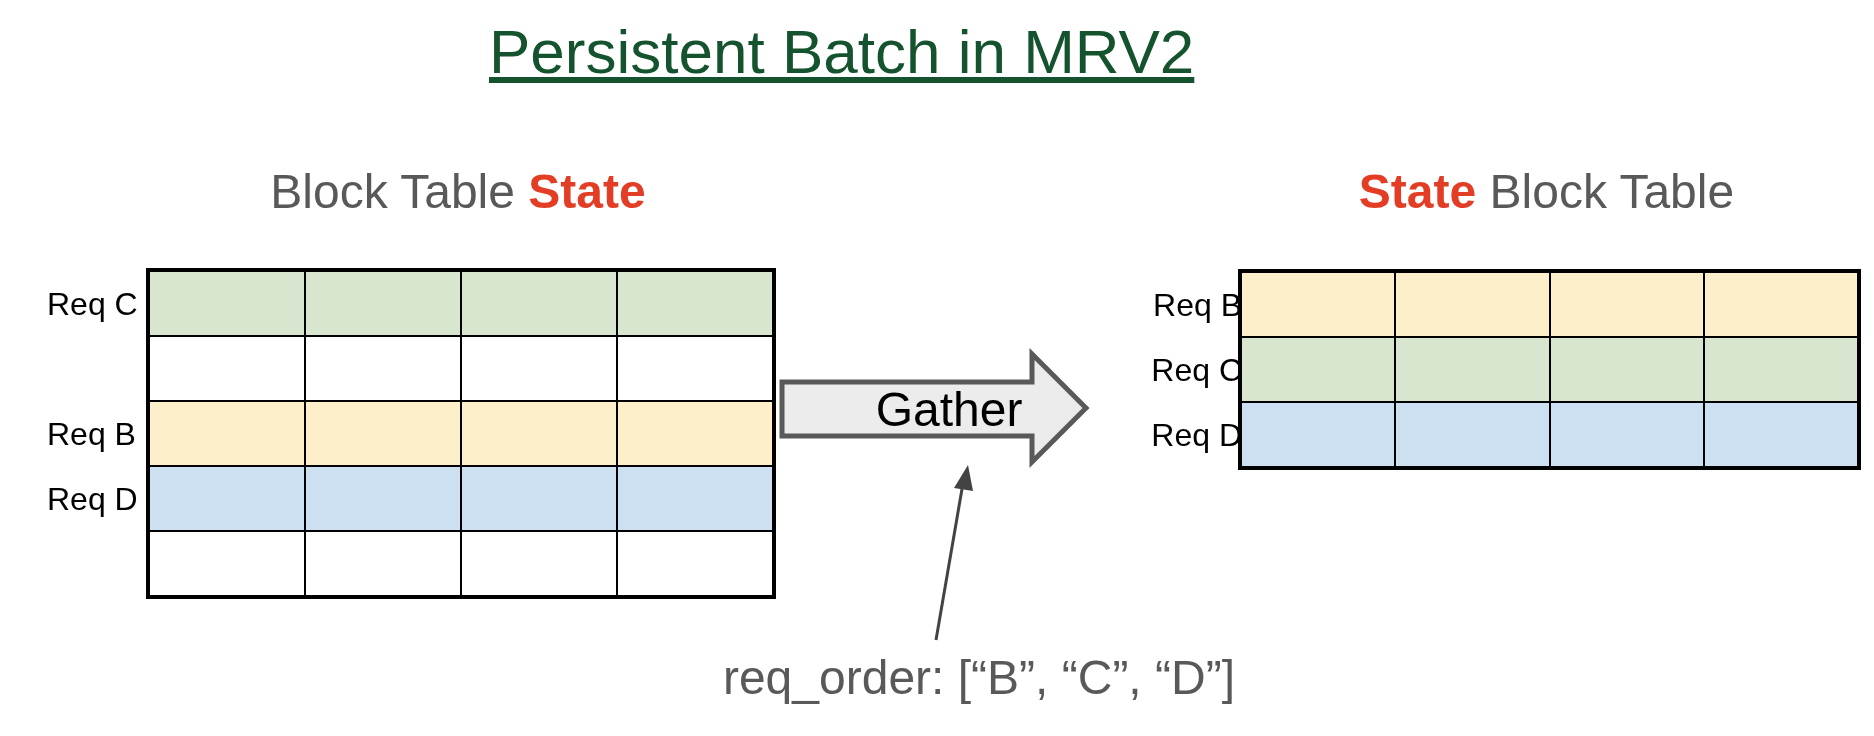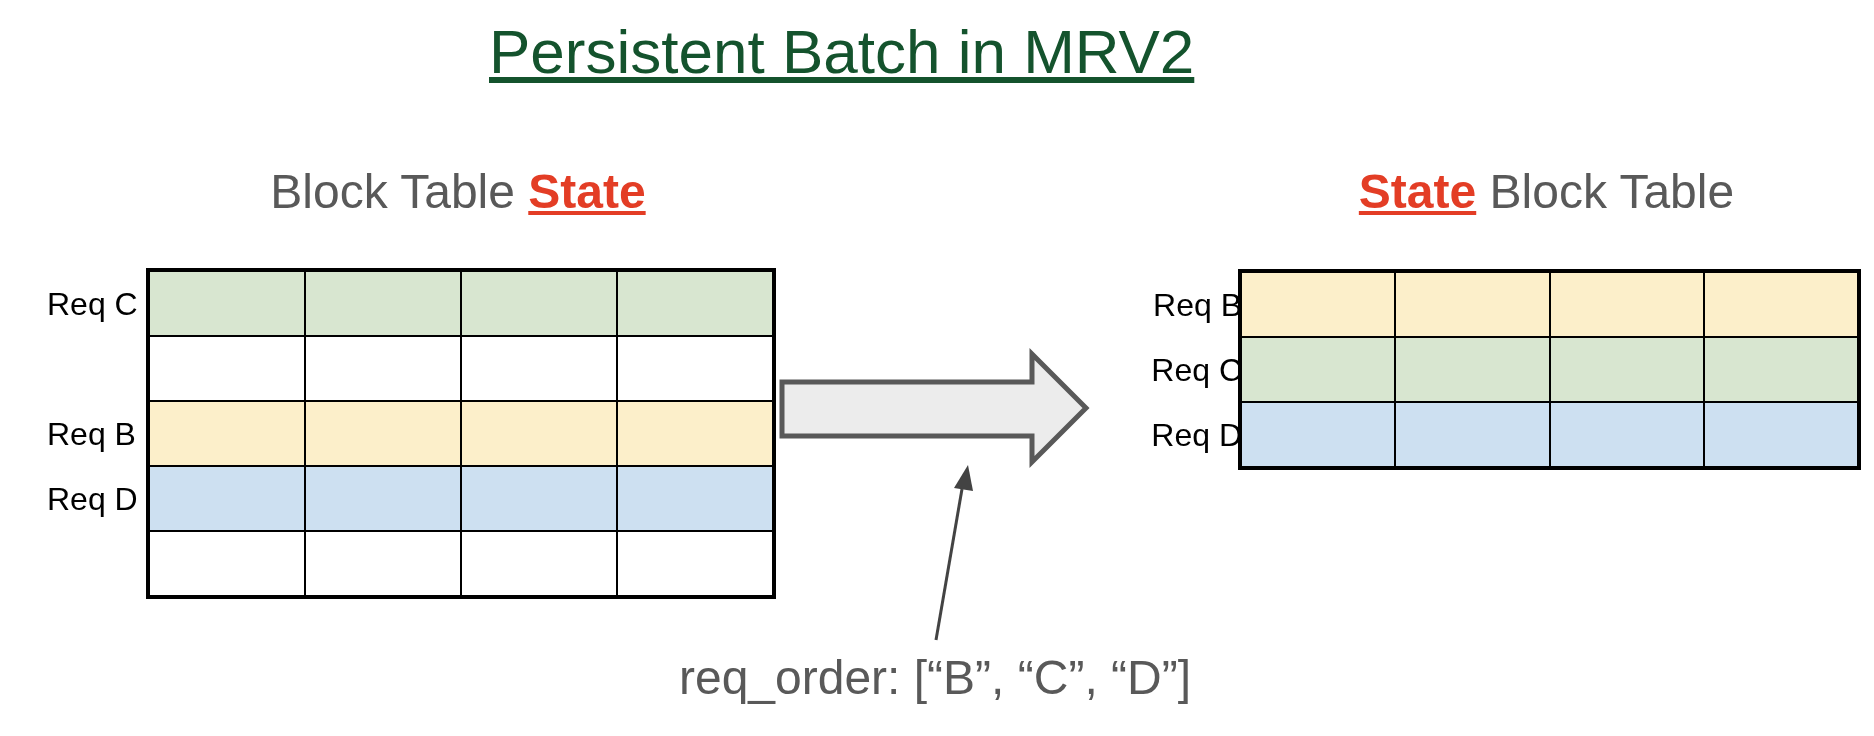--- a/index.html
+++ b/index.html
@@ -9,21 +9,21 @@
   .title{
     position:absolute;left:489px;top:16px;
     font-size:62px;line-height:1.15;color:#14532d;white-space:nowrap;text-decoration:underline;
   }
 
   .table-heading{
     position:absolute;top:164px;height:56px;
     font-size:48px;line-height:56px;color:var(--heading_gray);
     text-align:center;white-space:nowrap;
   }
-  .table-heading .hl{color:var(--red);font-weight:bold;text-decoration:underline;}
+  .table-heading .hl{color:var(--red);font-weight:bold;}
   #state-heading{left:146px;width:624px;}
   #input-heading{left:1238px;width:617px;}
 
   .block-table{
     position:absolute;border:3px solid #000;
     display:flex;flex-direction:column;background:#fff;
   }
   #state-table{left:146px;top:268px;width:624px;}
   #input-table{left:1238px;top:269px;width:617px;}
   .trow{display:flex;position:relative;}
@@ -45,21 +45,21 @@
 
   .gather-label{
     position:absolute;left:782px;top:382px;width:250px;height:54px;
     display:flex;align-items:center;justify-content:center;padding-left:42px;
     box-sizing:content-box;
     font-size:48px;color:#000;white-space:nowrap;
   }
 
   .annotation{
     position:absolute;left:635px;top:650px;width:600px;
-    font-size:48px;color:var(--heading_gray);text-align:center;white-space:nowrap;
+    font-size:48px;color:var(--heading_gray);text-align:right;white-space:nowrap;
   }
 </style>
 </head>
 <body>
 
 <div class="canvas">
 
   <div class="title">Persistent Batch in MRV2</div>
 
   <div class="table-heading" id="state-heading">
@@ -129,16 +129,17 @@
         <div class="tcell" style="background: rgb(205, 224, 241);"></div>
       </div>
     </div>
 
   <svg class="overlay" viewBox="0 0 1874 736">
     <polygon class="gather-shape" points="782,382 1032,382 1032,354 1086,408 1032,462 1032,436 782,436"></polygon>
     <line class="thin-arrow-line" x1="936" y1="640" x2="962" y2="489"></line>
     <polygon class="thin-arrow-head" points="968,465 973,491 954,488"></polygon>
   </svg>
 
+  <div class="gather-label">Gather</div>
 
   <div class="annotation">req_order: [“B”, “C”, “D”]</div>
 
 </div>
 
 </body></html>

